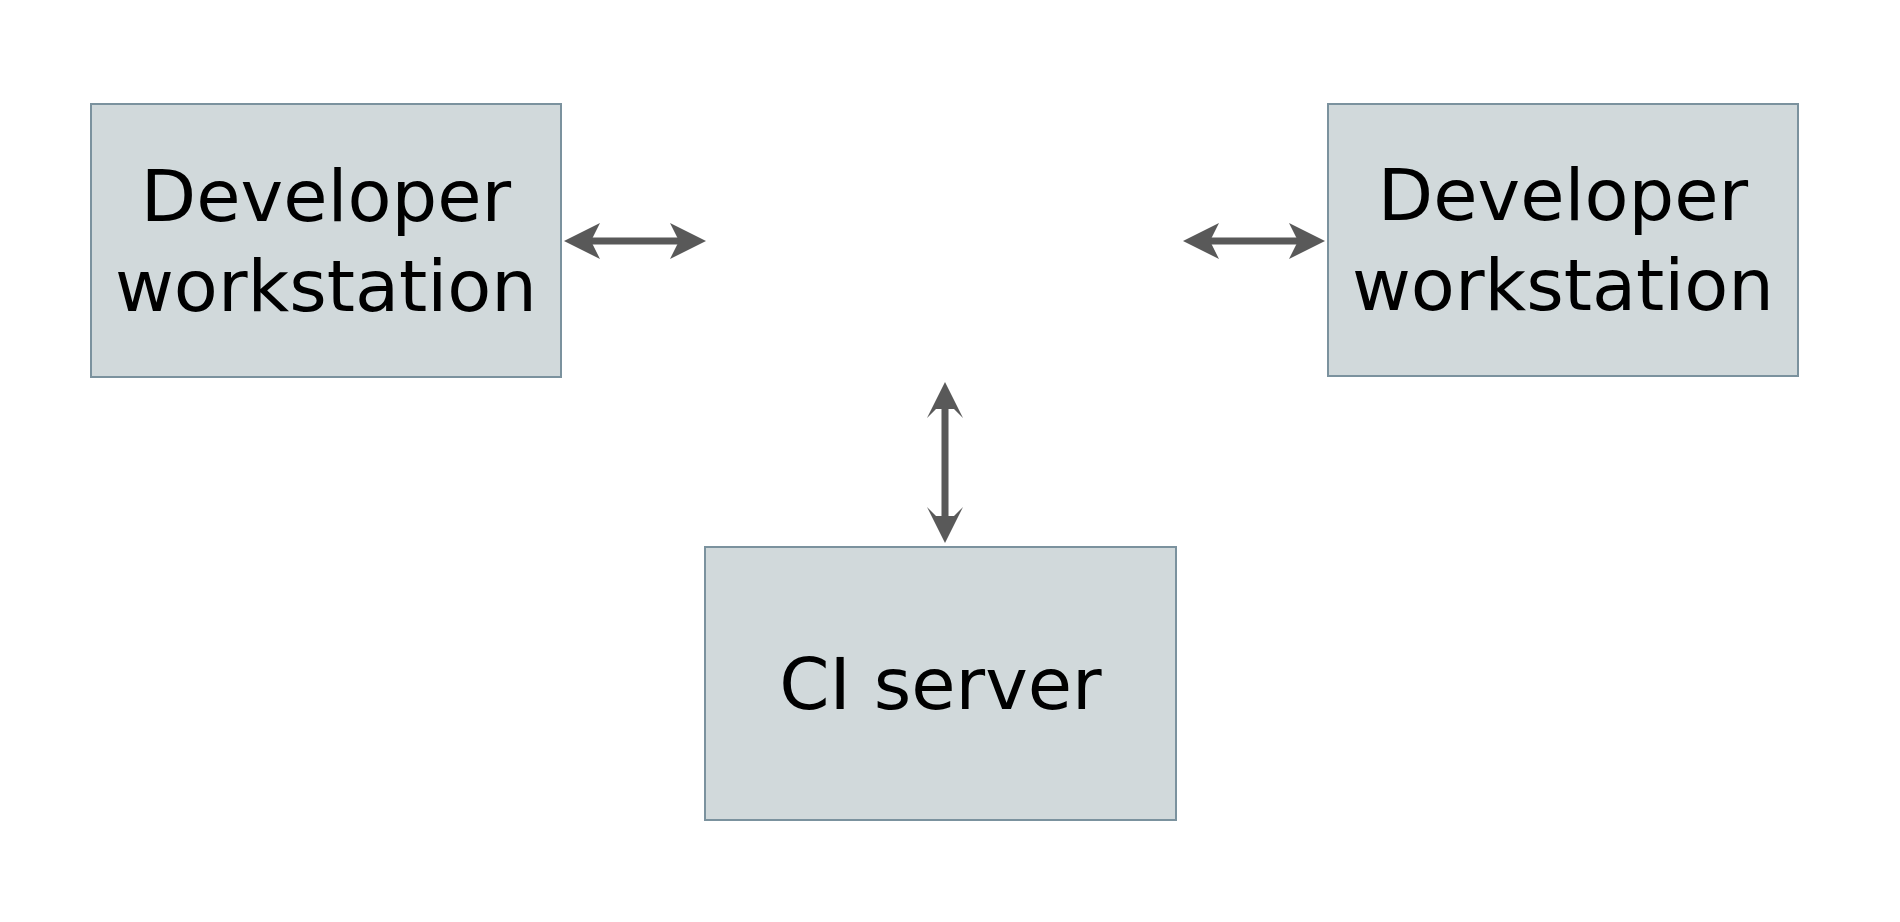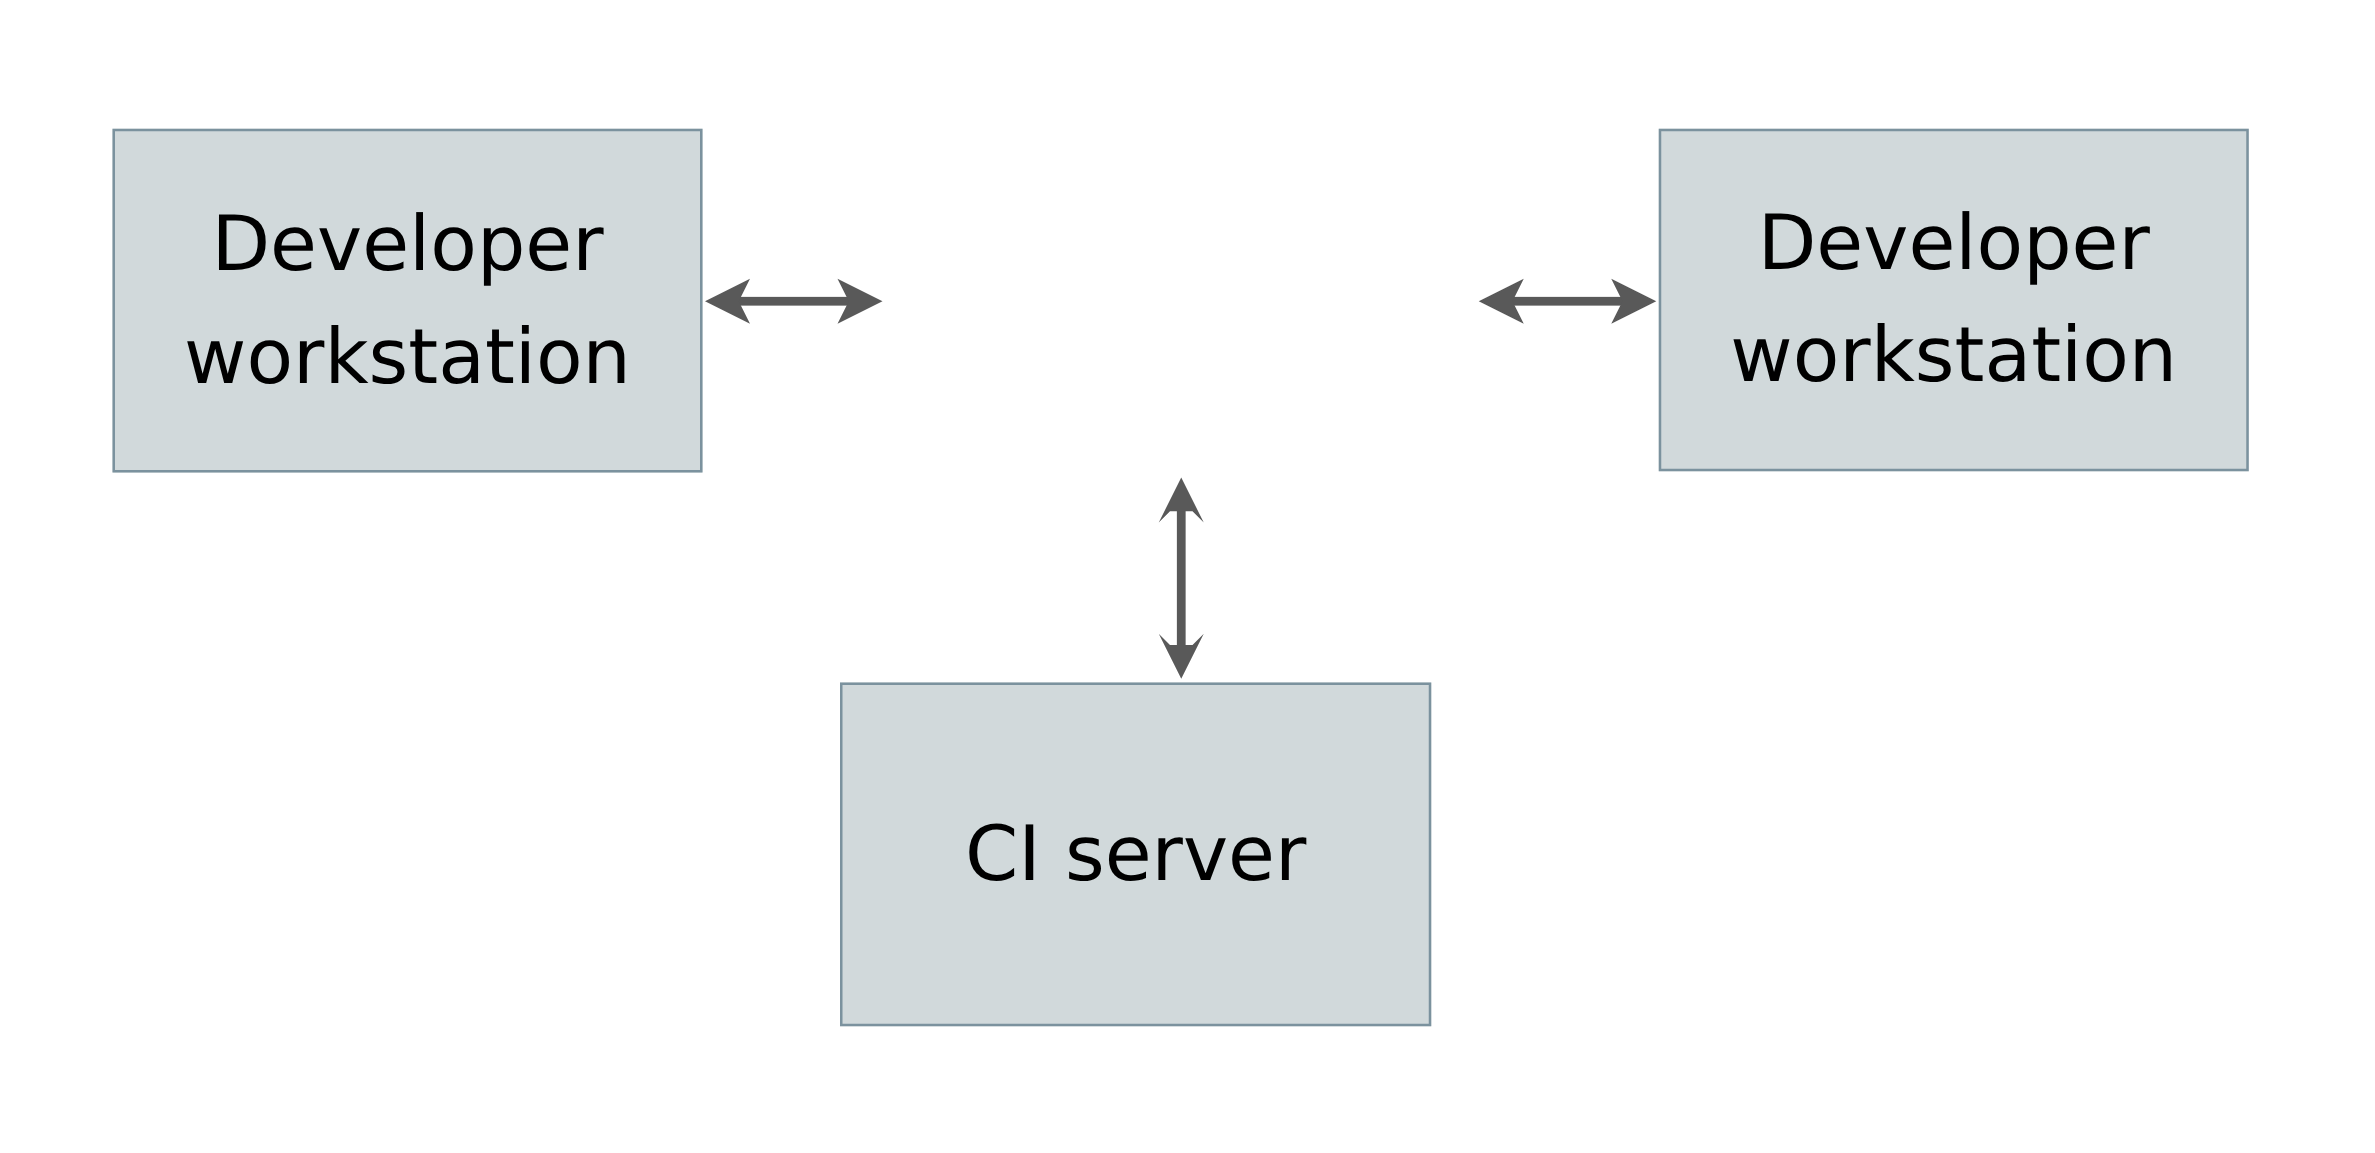--- a/index.html
+++ b/index.html
@@ -18,21 +18,21 @@
   .node {
     position: absolute;
     box-sizing: border-box;
     background: #d1d9db;
     border: 2px solid #7b929e;
     display: flex;
     align-items: center;
     justify-content: center;
     text-align: center;
     color: #000000;
-    font-size: 61px;
+    font-size: 72px;
     line-height: 90px;
     padding: 0 10px;
   }
   .arrow {
     position: absolute;
   }
   .arrow svg {
     display: block;
     width: 100%;
     height: 100%;
@@ -48,21 +48,21 @@
 
   <div class="node" style="left:90px; top:103px; width:472px; height:275px;">
     <span>Developer workstation</span>
   </div>
 
 
   <div class="node" style="left:1327px; top:103px; width:472px; height:274px;">
     <span>Developer workstation</span>
   </div>
 
-  <div class="node" style="left:672px; top:546px; width:473px; height:275px;">
+  <div class="node" style="left:704px; top:546px; width:473px; height:275px;">
     <span>CI server</span>
   </div>
 
   <div class="arrow" style="left:562px; top:219px; width:146px; height:44px;">
     <svg viewBox="0 0 146 44" aria-hidden="true">
       <rect class="stroke" x="26" y="18.5" width="94" height="7"></rect>
       <path class="stroke" d="M2 22 L38 4 L29 22 L38 40 Z"></path>
       <path class="stroke" d="M144 22 L108 4 L117 22 L108 40 Z"></path>
     </svg>
   </div>

